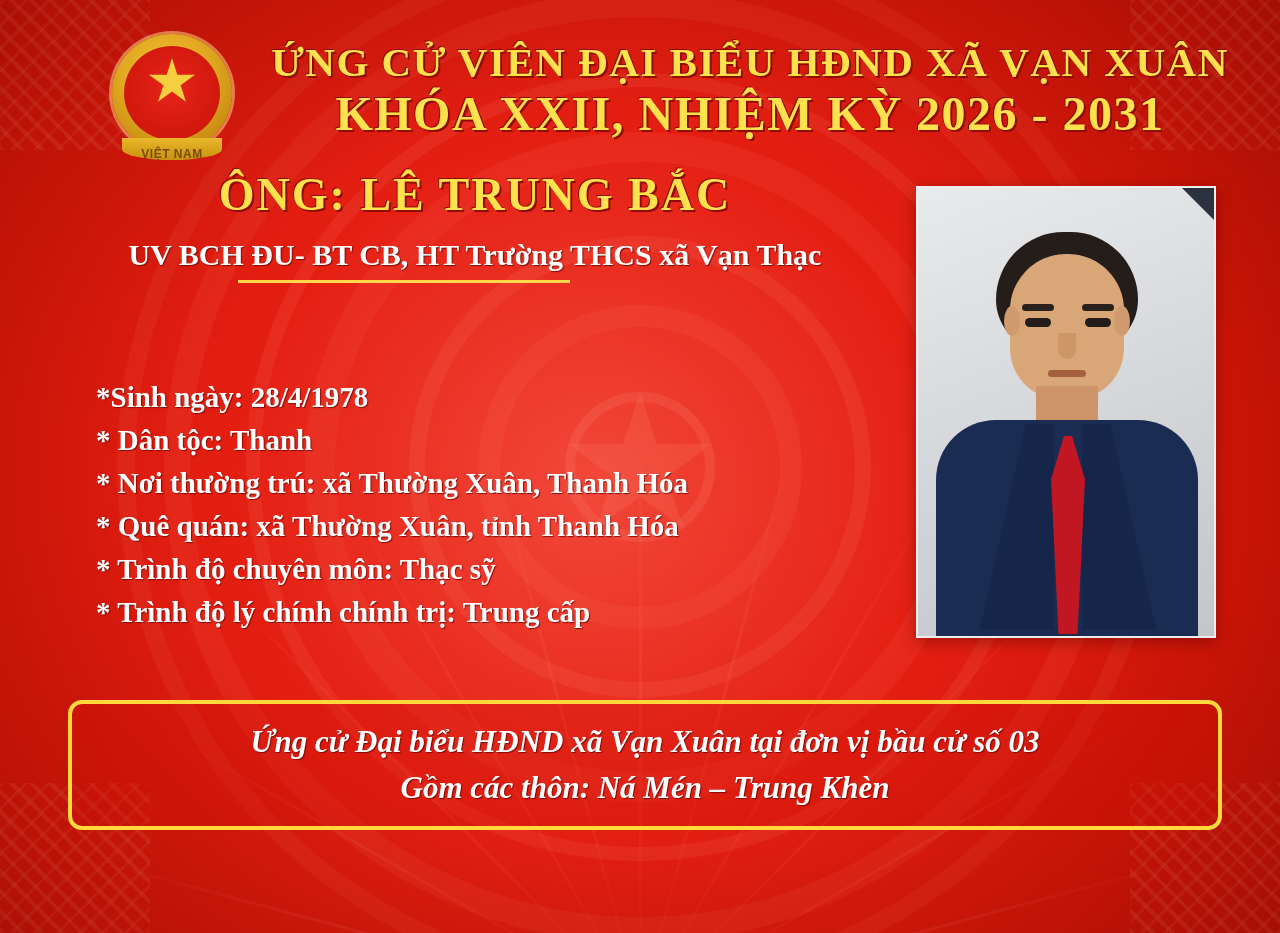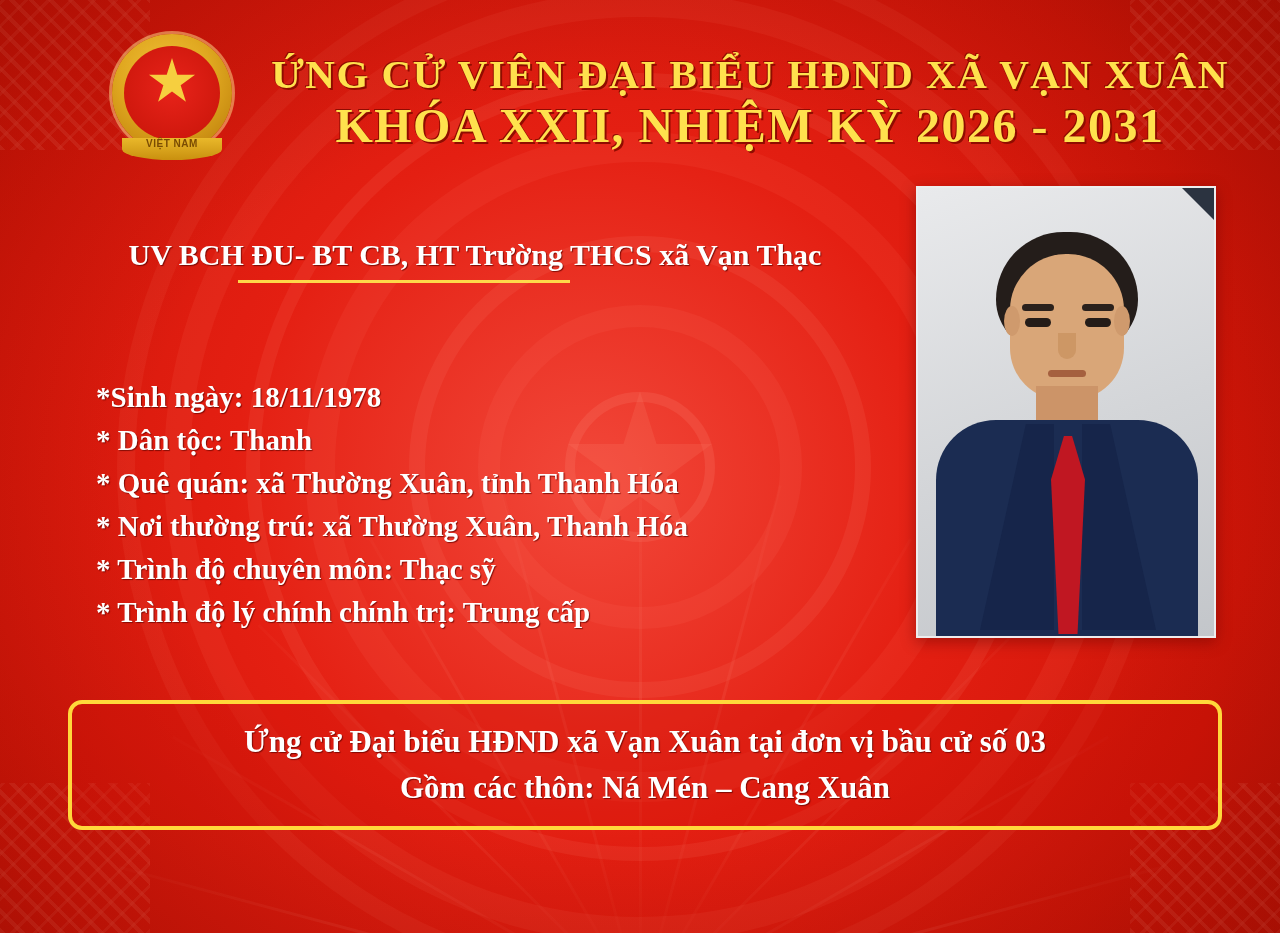--- a/index.html
+++ b/index.html
@@ -144,23 +144,23 @@
     bottom: 8px;
     width: 100px;
     height: 22px;
     border-radius: 0 0 50% 50%;
     background: linear-gradient(#e9b82a, #c9900f);
   }
   .emblem .band-text {
     position: absolute;
     left: 0;
     right: 0;
-    bottom: 19px;
+    bottom: 7px;
     text-align: center;
-    font-size: 10px;
+    font-size: 12px;
     letter-spacing: .5px;
     color: #7a4c03;
     font-family: "Liberation Sans", sans-serif;
     font-weight: bold;
   }
   .emblem .gear {
     position: absolute;
     left: 8px;
     top: 12px;
     width: 120px;
@@ -172,21 +172,20 @@
             mask: radial-gradient(circle, transparent 46%, #000 47%, #000 50%, transparent 51%);
   }
 
   
   .header {
     position: absolute;
     left: 250px;
     top: 36px;
     width: 1000px;
     text-align: center;
-    margin-top: 12px;
   }
   .header .line1,
   .header .line2 {
     font-family: "Liberation Serif", serif;
     font-weight: bold;
     color: #ffe14d;
     letter-spacing: 1.5px;
     text-shadow: 2px 2px 0 #8f0c00, -1px -1px 0 #8f0c00;
     white-space: nowrap;
   }
@@ -390,20 +389,21 @@
     top: 700px;
     width: 1146px;
     height: 122px;
     border: 4px solid #ffd83b;
     border-radius: 14px;
     background: rgba(205, 18, 8, .30);
     display: flex;
     flex-direction: column;
     align-items: center;
     justify-content: center;
+    font-style: italic;
   }
   .banner-line {
     font-size: 31px;
     line-height: 46px;
     font-weight: bold;
     color: #ffffff;
     text-shadow: 1px 1px 1px rgba(110,6,0,.85);
     white-space: nowrap;
   }
 </style>
@@ -450,28 +450,29 @@
     <div class="star"></div>
     <div class="band"></div>
     <div class="band-text">VIỆT NAM</div>
   </div>
 
   <div class="header">
     <div class="line1">ỨNG CỬ VIÊN ĐẠI BIỂU HĐND XÃ VẠN XUÂN</div>
     <div class="line2">KHÓA XXII, NHIỆM KỲ 2026 - 2031</div>
   </div>
 
+  <div class="name-line">ÔNG: LÊ TRUNG BẮC</div>
   <div class="role-line">UV BCH ĐU- BT CB, HT Trường THCS xã Vạn Thạc</div>
   <div class="role-underline"></div>
 
   <div class="bio">
-    <div class="bio-item">*Sinh ngày: 18/11/1978</div>
+    <div class="bio-item">*Sinh ngày: 28/4/1978</div>
     <div class="bio-item">* Dân tộc: Thanh</div>
+    <div class="bio-item">* Nơi thường trú: xã Thường Xuân, Thanh Hóa</div>
     <div class="bio-item">* Quê quán: xã Thường Xuân, tỉnh Thanh Hóa</div>
-    <div class="bio-item">* Nơi thường trú: xã Thường Xuân, Thanh Hóa</div>
     <div class="bio-item">* Trình độ chuyên môn: Thạc sỹ</div>
     <div class="bio-item">* Trình độ lý chính chính trị: Trung cấp</div>
   </div>
 
   <div class="portrait">
     <div class="pt-bg"></div>
     <div class="pt-corner"></div>
     <div class="pt-hair"></div>
     <div class="pt-face"></div>
     <div class="pt-ear-l"></div>
@@ -485,16 +486,16 @@
     <div class="pt-neck"></div>
     <div class="pt-shirt"></div>
     <div class="pt-suit"></div>
     <div class="pt-lapel-l"></div>
     <div class="pt-lapel-r"></div>
     <div class="pt-tie"></div>
   </div>
 
   <div class="banner">
     <div class="banner-line">Ứng cử Đại biểu HĐND xã Vạn Xuân tại đơn vị bầu cử số 03</div>
-    <div class="banner-line">Gồm các thôn: Ná Mén – Cang Xuân</div>
+    <div class="banner-line">Gồm các thôn: Ná Mén – Trung Khèn</div>
   </div>
 
 </div>
 
 </body></html>

